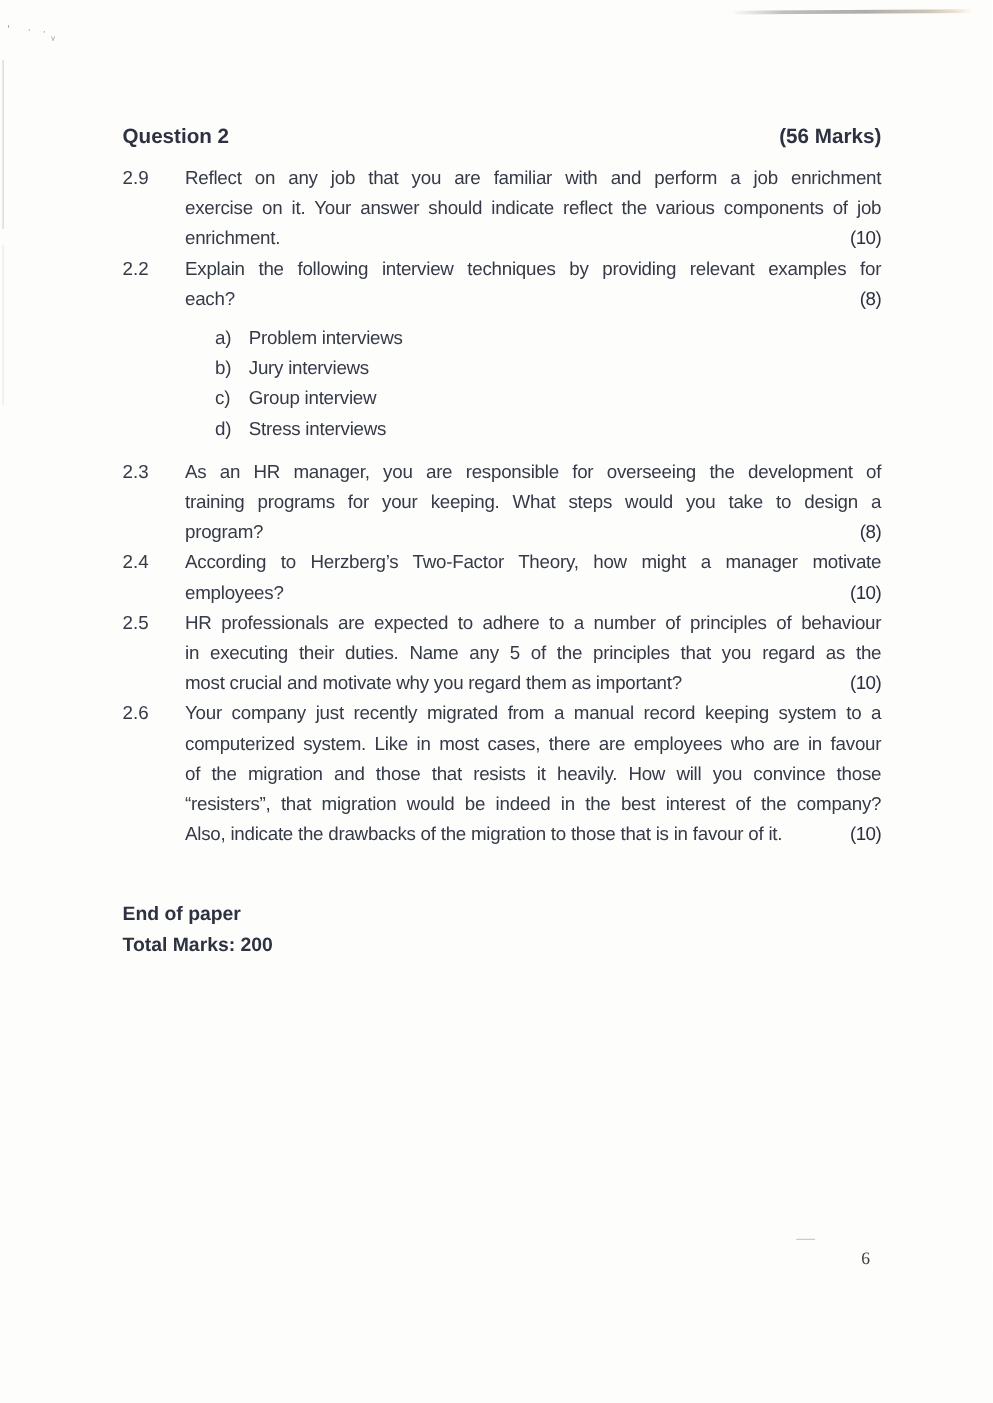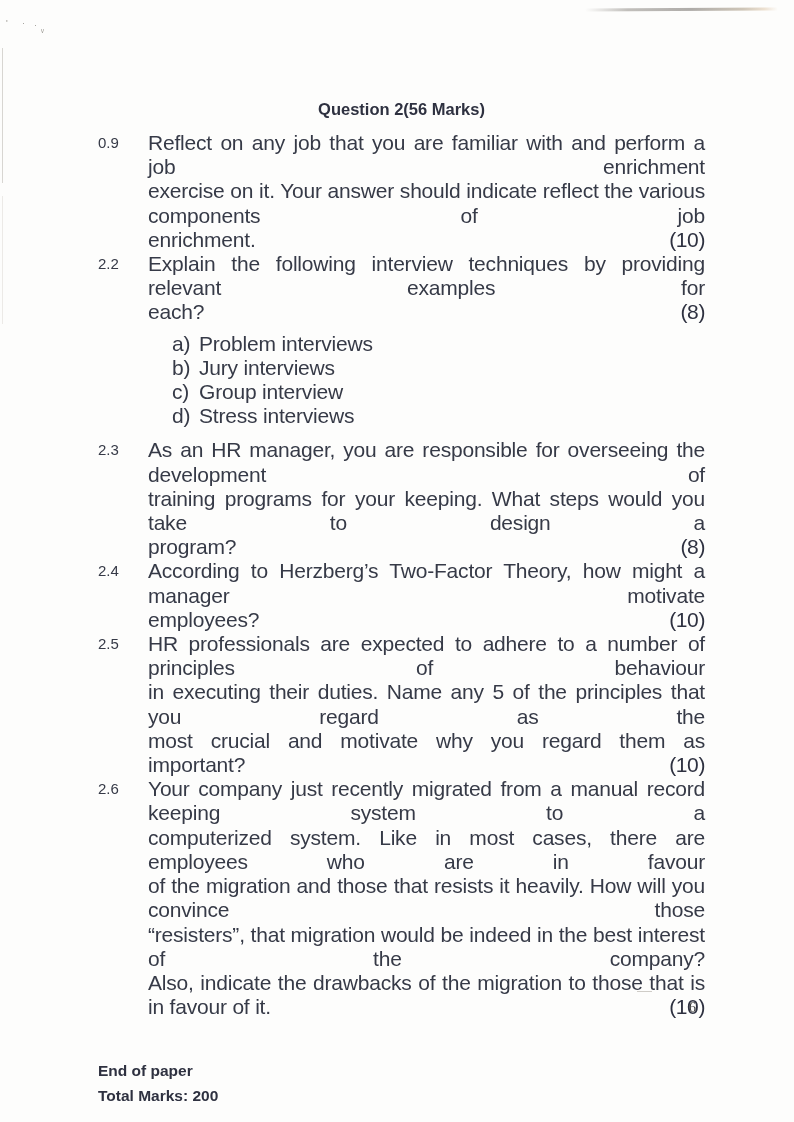--- a/index.html
+++ b/index.html
@@ -13,39 +13,39 @@
     color: #363a47;
   }
   .content {
     position: absolute;
     left: 98px;
     top: 100px;
     width: 607px;
   }
   .doc-header {
     display: flex;
-    justify-content: center;
+    justify-content: space-between;
     align-items: baseline;
     font-weight: bold;
     font-size: 16.5px;
     color: #2e3140;
     margin-bottom: 12px;
   }
   .questions { }
   .q-row { display: flex; }
   .q-num {
     width: 50px;
     flex: none;
     font-size: 15px;
     line-height: 24.2px;
   }
   .q-body {
     width: 557px;
     flex: none;
-    font-size: 21px;
+    font-size: 15px;
     line-height: 24.2px;
     letter-spacing: -0.2px;
   }
   .q-line {
     position: relative;
     text-align: justify;
     text-align-last: justify;
     white-space: normal;
   }
   .q-line.last {
@@ -138,21 +138,21 @@
   <div class="artifact-dash"></div>
 
   <div class="content">
     <div class="doc-header">
       <span>Question 2</span>
       <span>(56 Marks)</span>
     </div>
 
     <div class="questions" id="questions">
         <div class="q-row">
-          <div class="q-num">0.9</div>
+          <div class="q-num">2.9</div>
           <div class="q-body">
             <div class="q-line">Reflect on any job that you are familiar with and perform a job enrichment</div>
             <div class="q-line">exercise on it. Your answer should indicate reflect the various components of job</div>
             <div class="q-line last">enrichment.<span class="q-marks">(10)</span></div>
           </div>
         </div>
         <div class="q-row">
           <div class="q-num">2.2</div>
           <div class="q-body">
             <div class="q-line">Explain the following interview techniques by providing relevant examples for</div>

